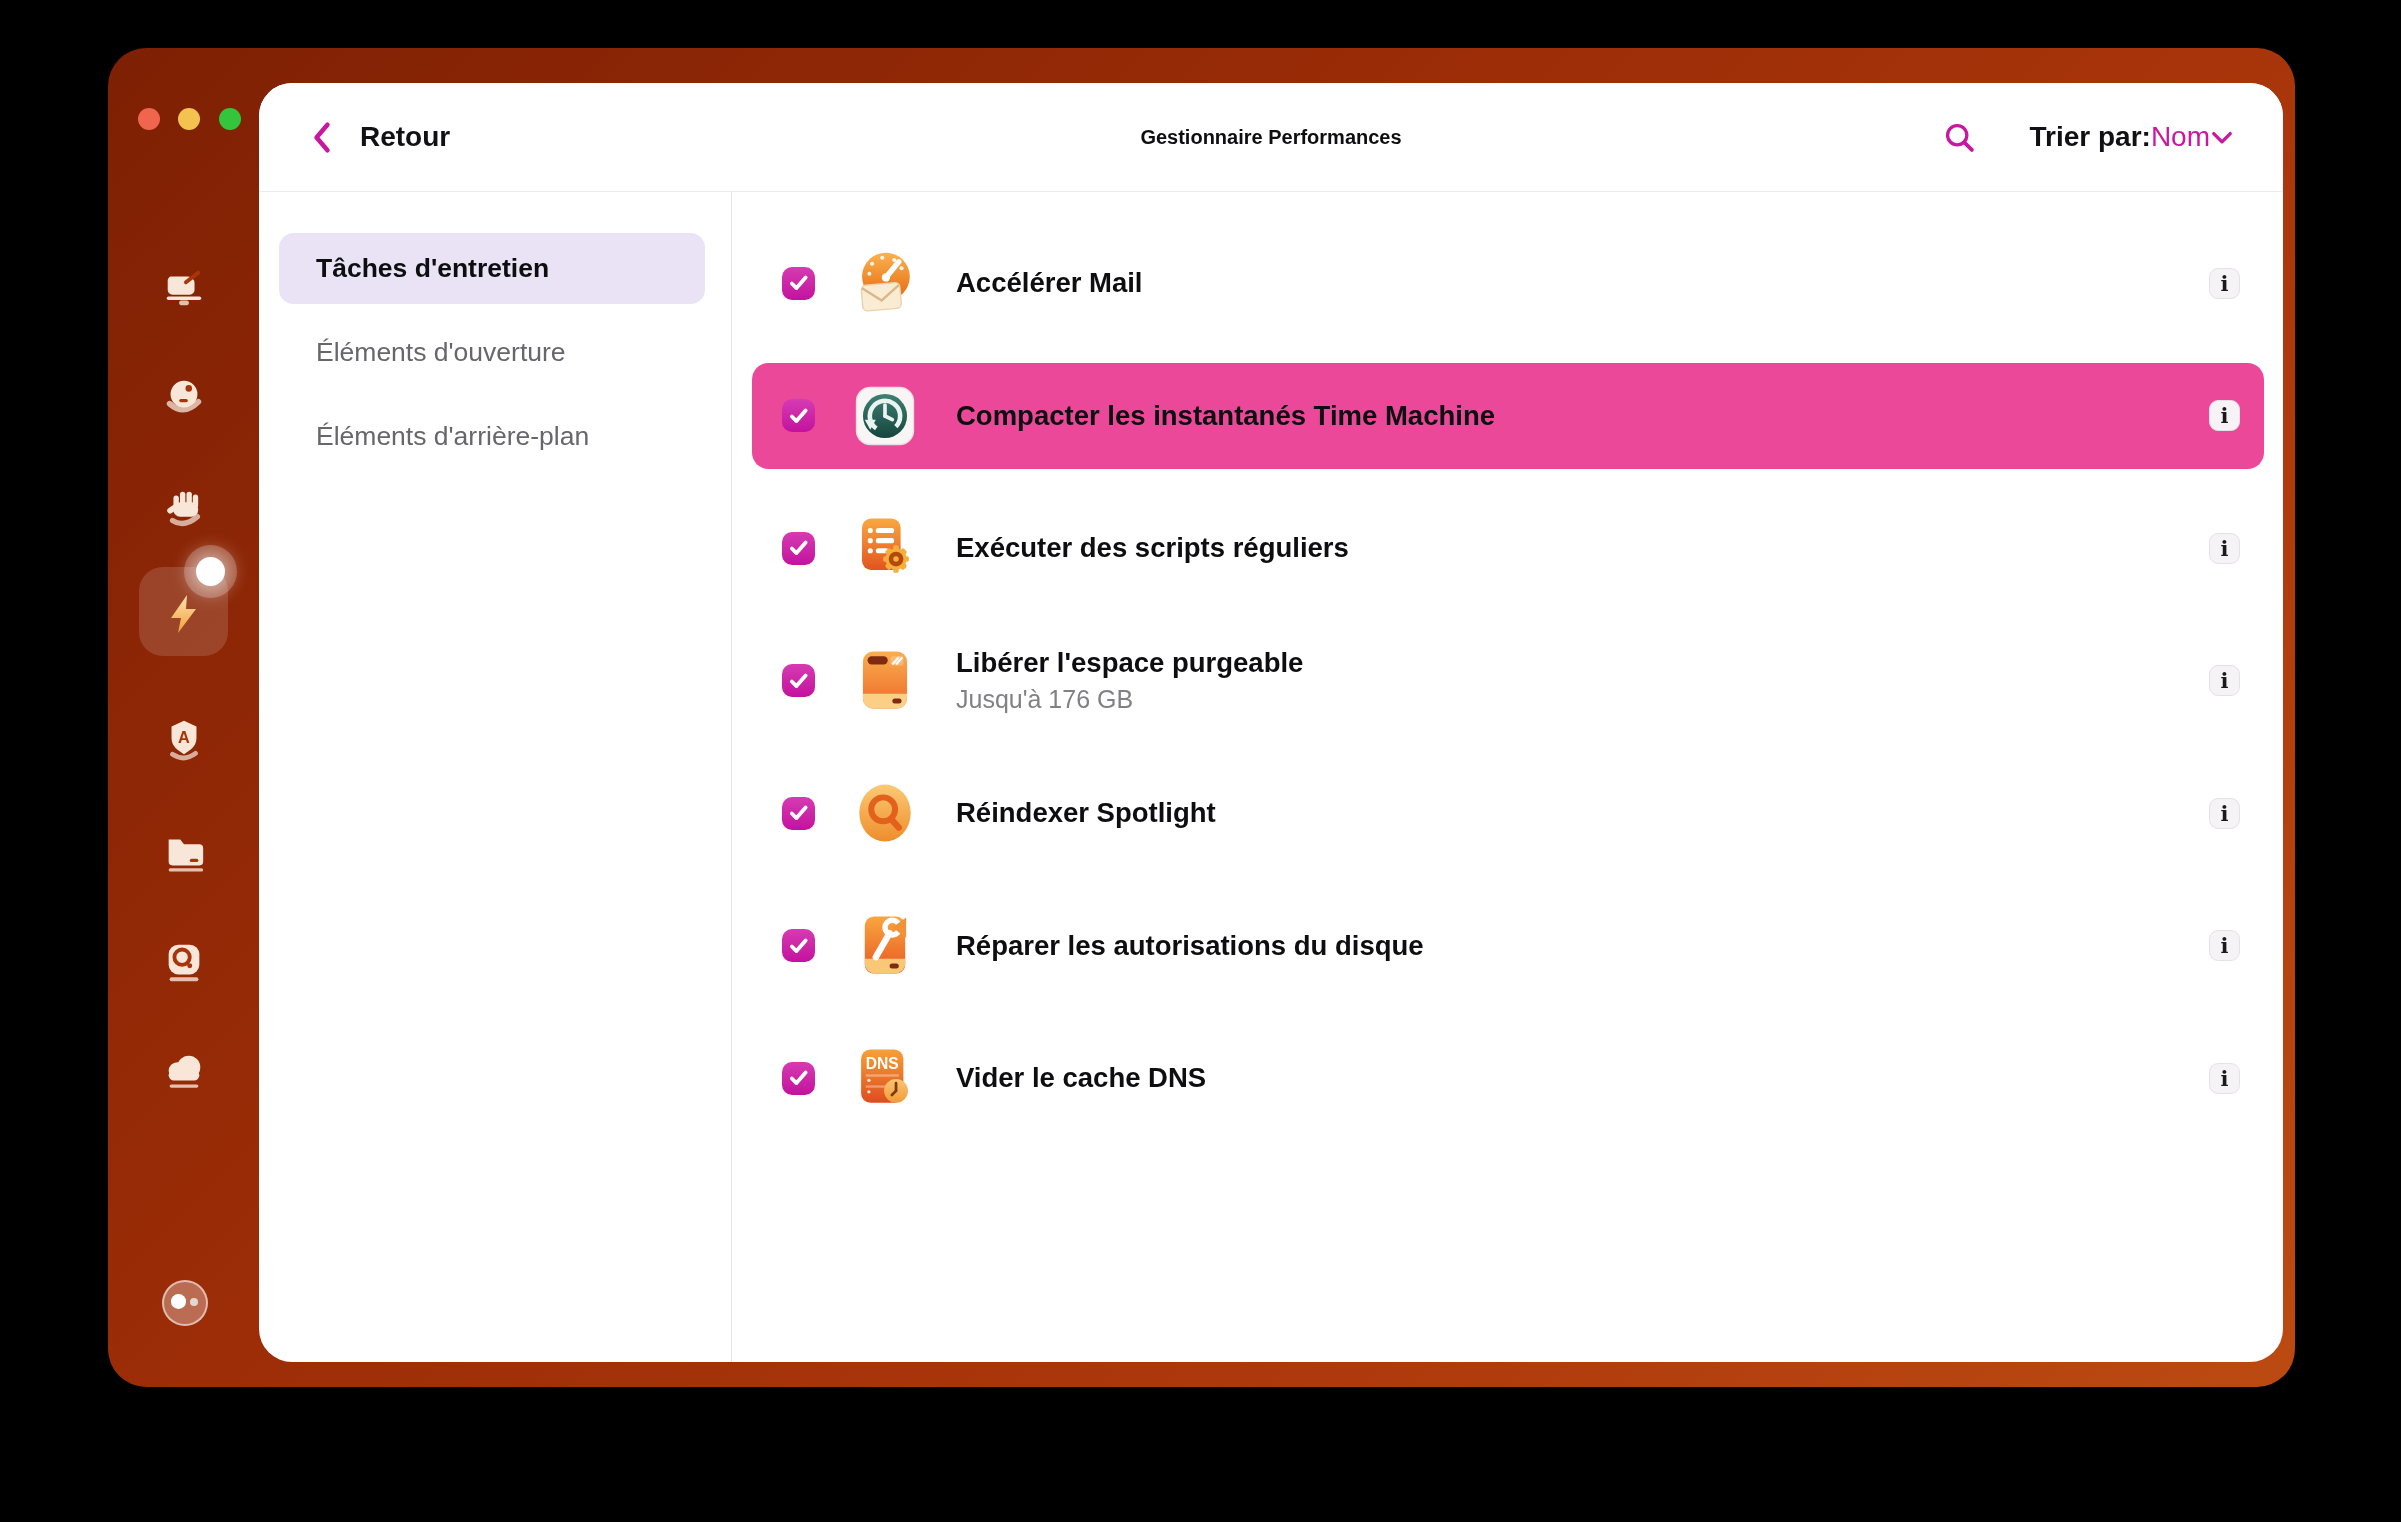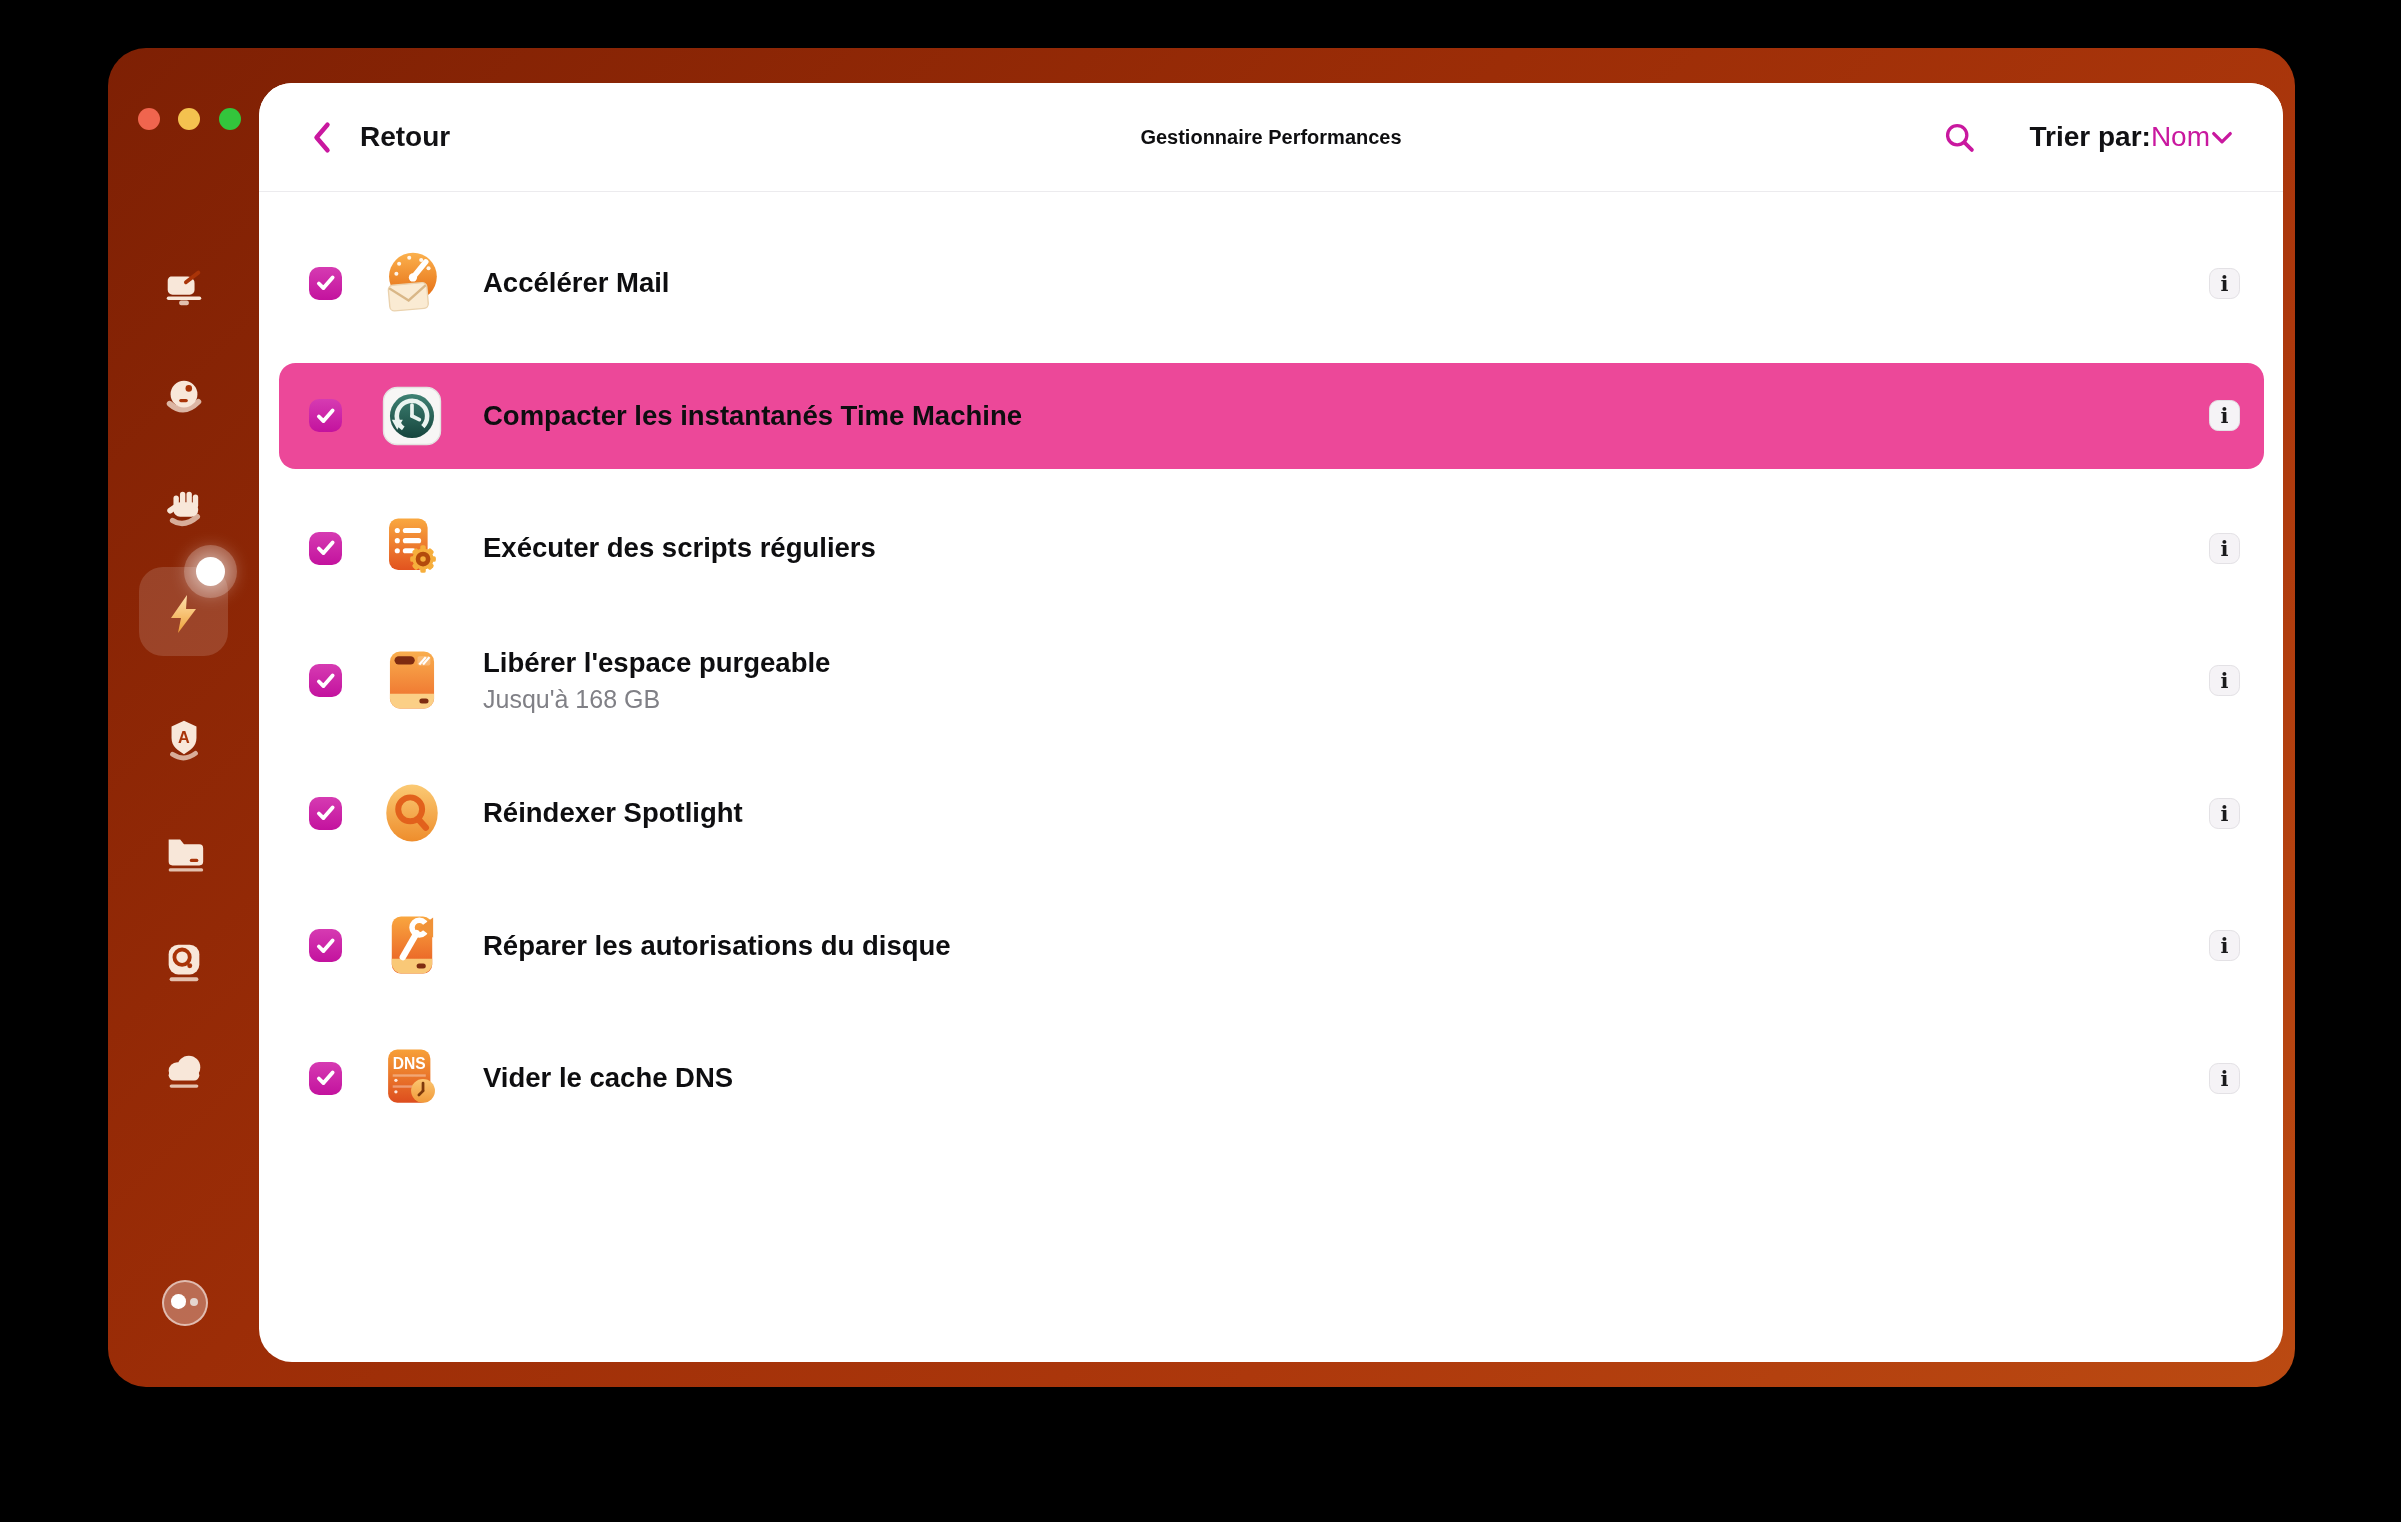--- a/index.html
+++ b/index.html
@@ -184,20 +184,25 @@
           <span class="sort-label">Trier par:</span>
           <span class="sort-value">Nom</span>
           <svg width="24" height="16.5" viewBox="0 0 26 18">
             <polyline points="4,5 13,14 22,5" fill="none" stroke="#c9189f" stroke-width="3.6" stroke-linecap="round" stroke-linejoin="round"></polyline>
           </svg>
         </div>
       </div>
     </div>
 
     <div class="body">
+      <div class="nav">
+        <div class="nav-item selected">Tâches d'entretien</div>
+        <div class="nav-item">Éléments d'ouverture</div>
+        <div class="nav-item">Éléments d'arrière-plan</div>
+      </div>
 
       <div class="content">
 
         <div class="row">
           <div class="checkbox">
             <svg width="27.5" height="27.5" viewBox="0 0 36 36">
                   <polyline points="9,19 15,25 27,11" fill="none" stroke="#fff" stroke-width="5" stroke-linecap="round" stroke-linejoin="round"></polyline>
                 </svg>
           </div>
           <span class="task-icon">
@@ -314,21 +319,21 @@
               <rect x="13" y="5" width="48" height="62" rx="11" fill="url(#gp)"></rect>
               <rect x="18" y="10" width="22" height="9" rx="4.5" fill="#7e2b10"></rect>
               <rect x="43" y="10" width="14" height="10" rx="2" fill="rgba(255,255,255,.25)"></rect>
               <line x1="45" y1="19" x2="52" y2="11" stroke="#fff" stroke-width="2.4"></line>
               <line x1="49" y1="19" x2="56" y2="11" stroke="#fff" stroke-width="2.4"></line>
               <path d="M13,51 h48 v5 a11,11 0 0 1 -11,11 H24 a11,11 0 0 1 -11,-11 z" fill="#fbcf86"></path>
               <rect x="45" y="56" width="10" height="5.5" rx="2.75" fill="#7e2b10"></rect>
             </svg></span>
           <div class="task-text">
             <span class="task-title">Libérer l'espace purgeable</span>
-            <span class="task-sub">Jusqu'à 168 GB</span>
+            <span class="task-sub">Jusqu'à 176 GB</span>
           </div>
           <div class="spacer"></div>
           <div class="info-btn">i</div>
         </div>
 
         <div class="row">
           <div class="checkbox">
             <svg width="27.5" height="27.5" viewBox="0 0 36 36">
                   <polyline points="9,19 15,25 27,11" fill="none" stroke="#fff" stroke-width="5" stroke-linecap="round" stroke-linejoin="round"></polyline>
                 </svg>

